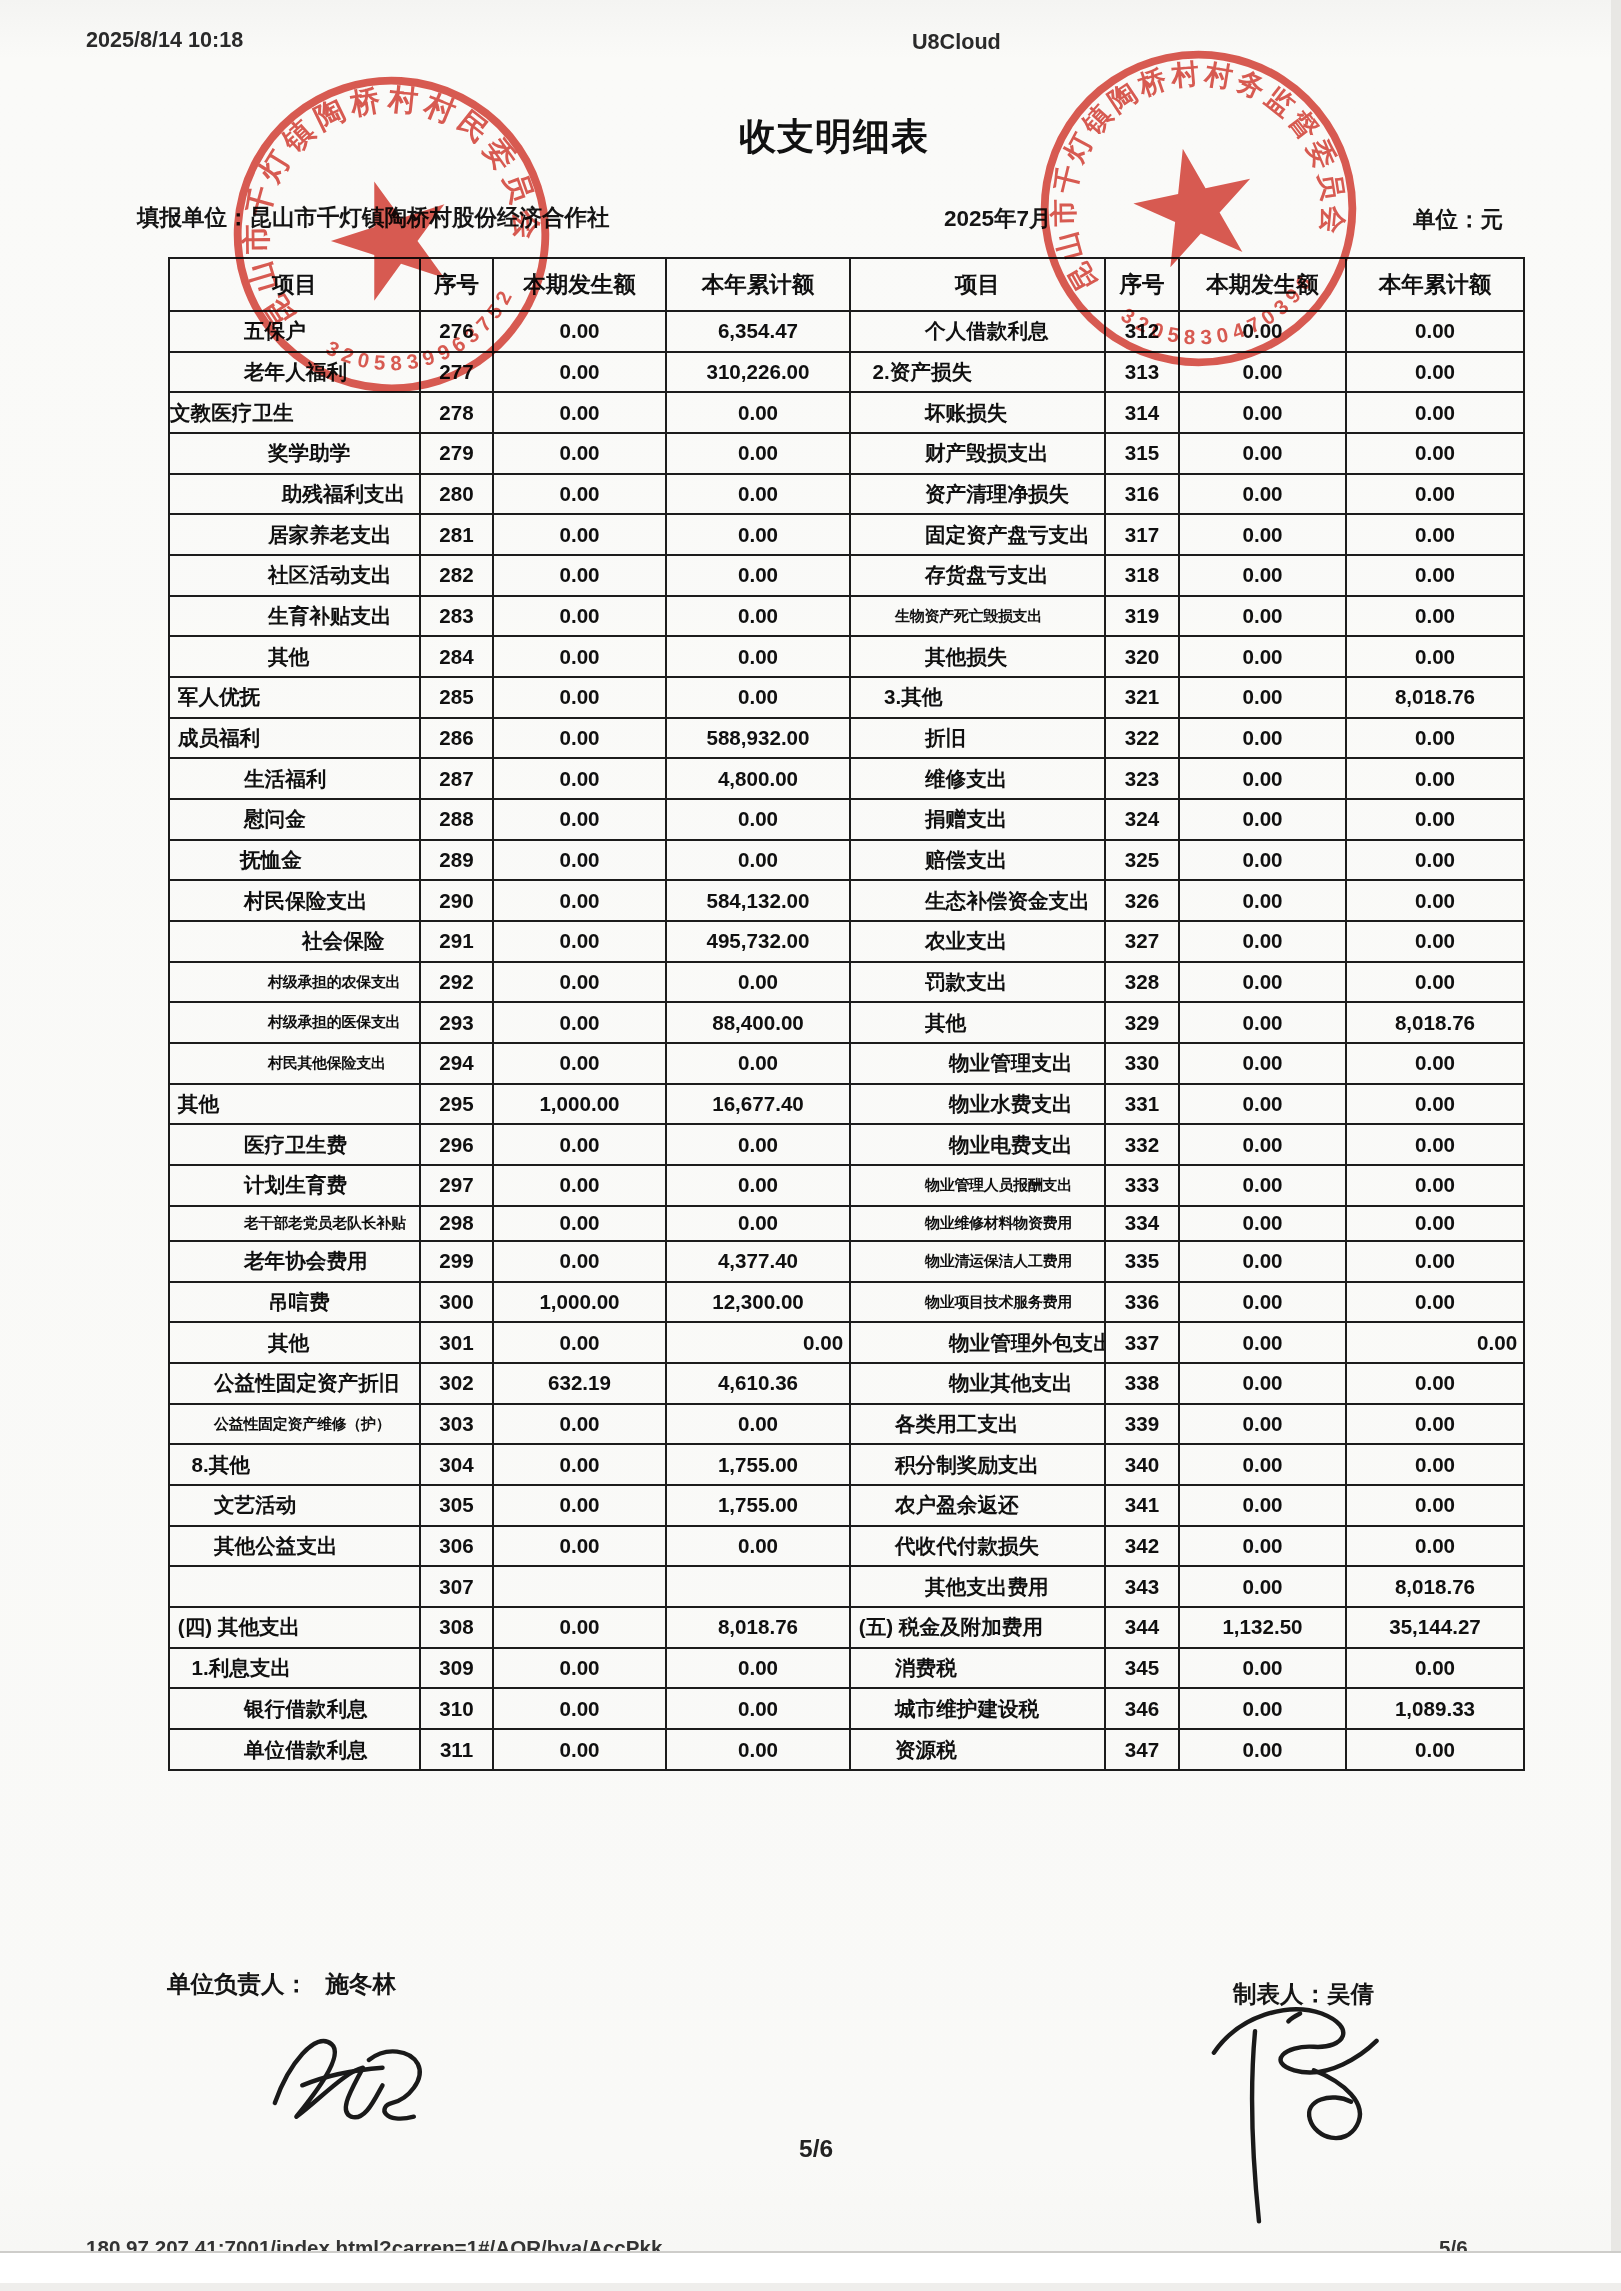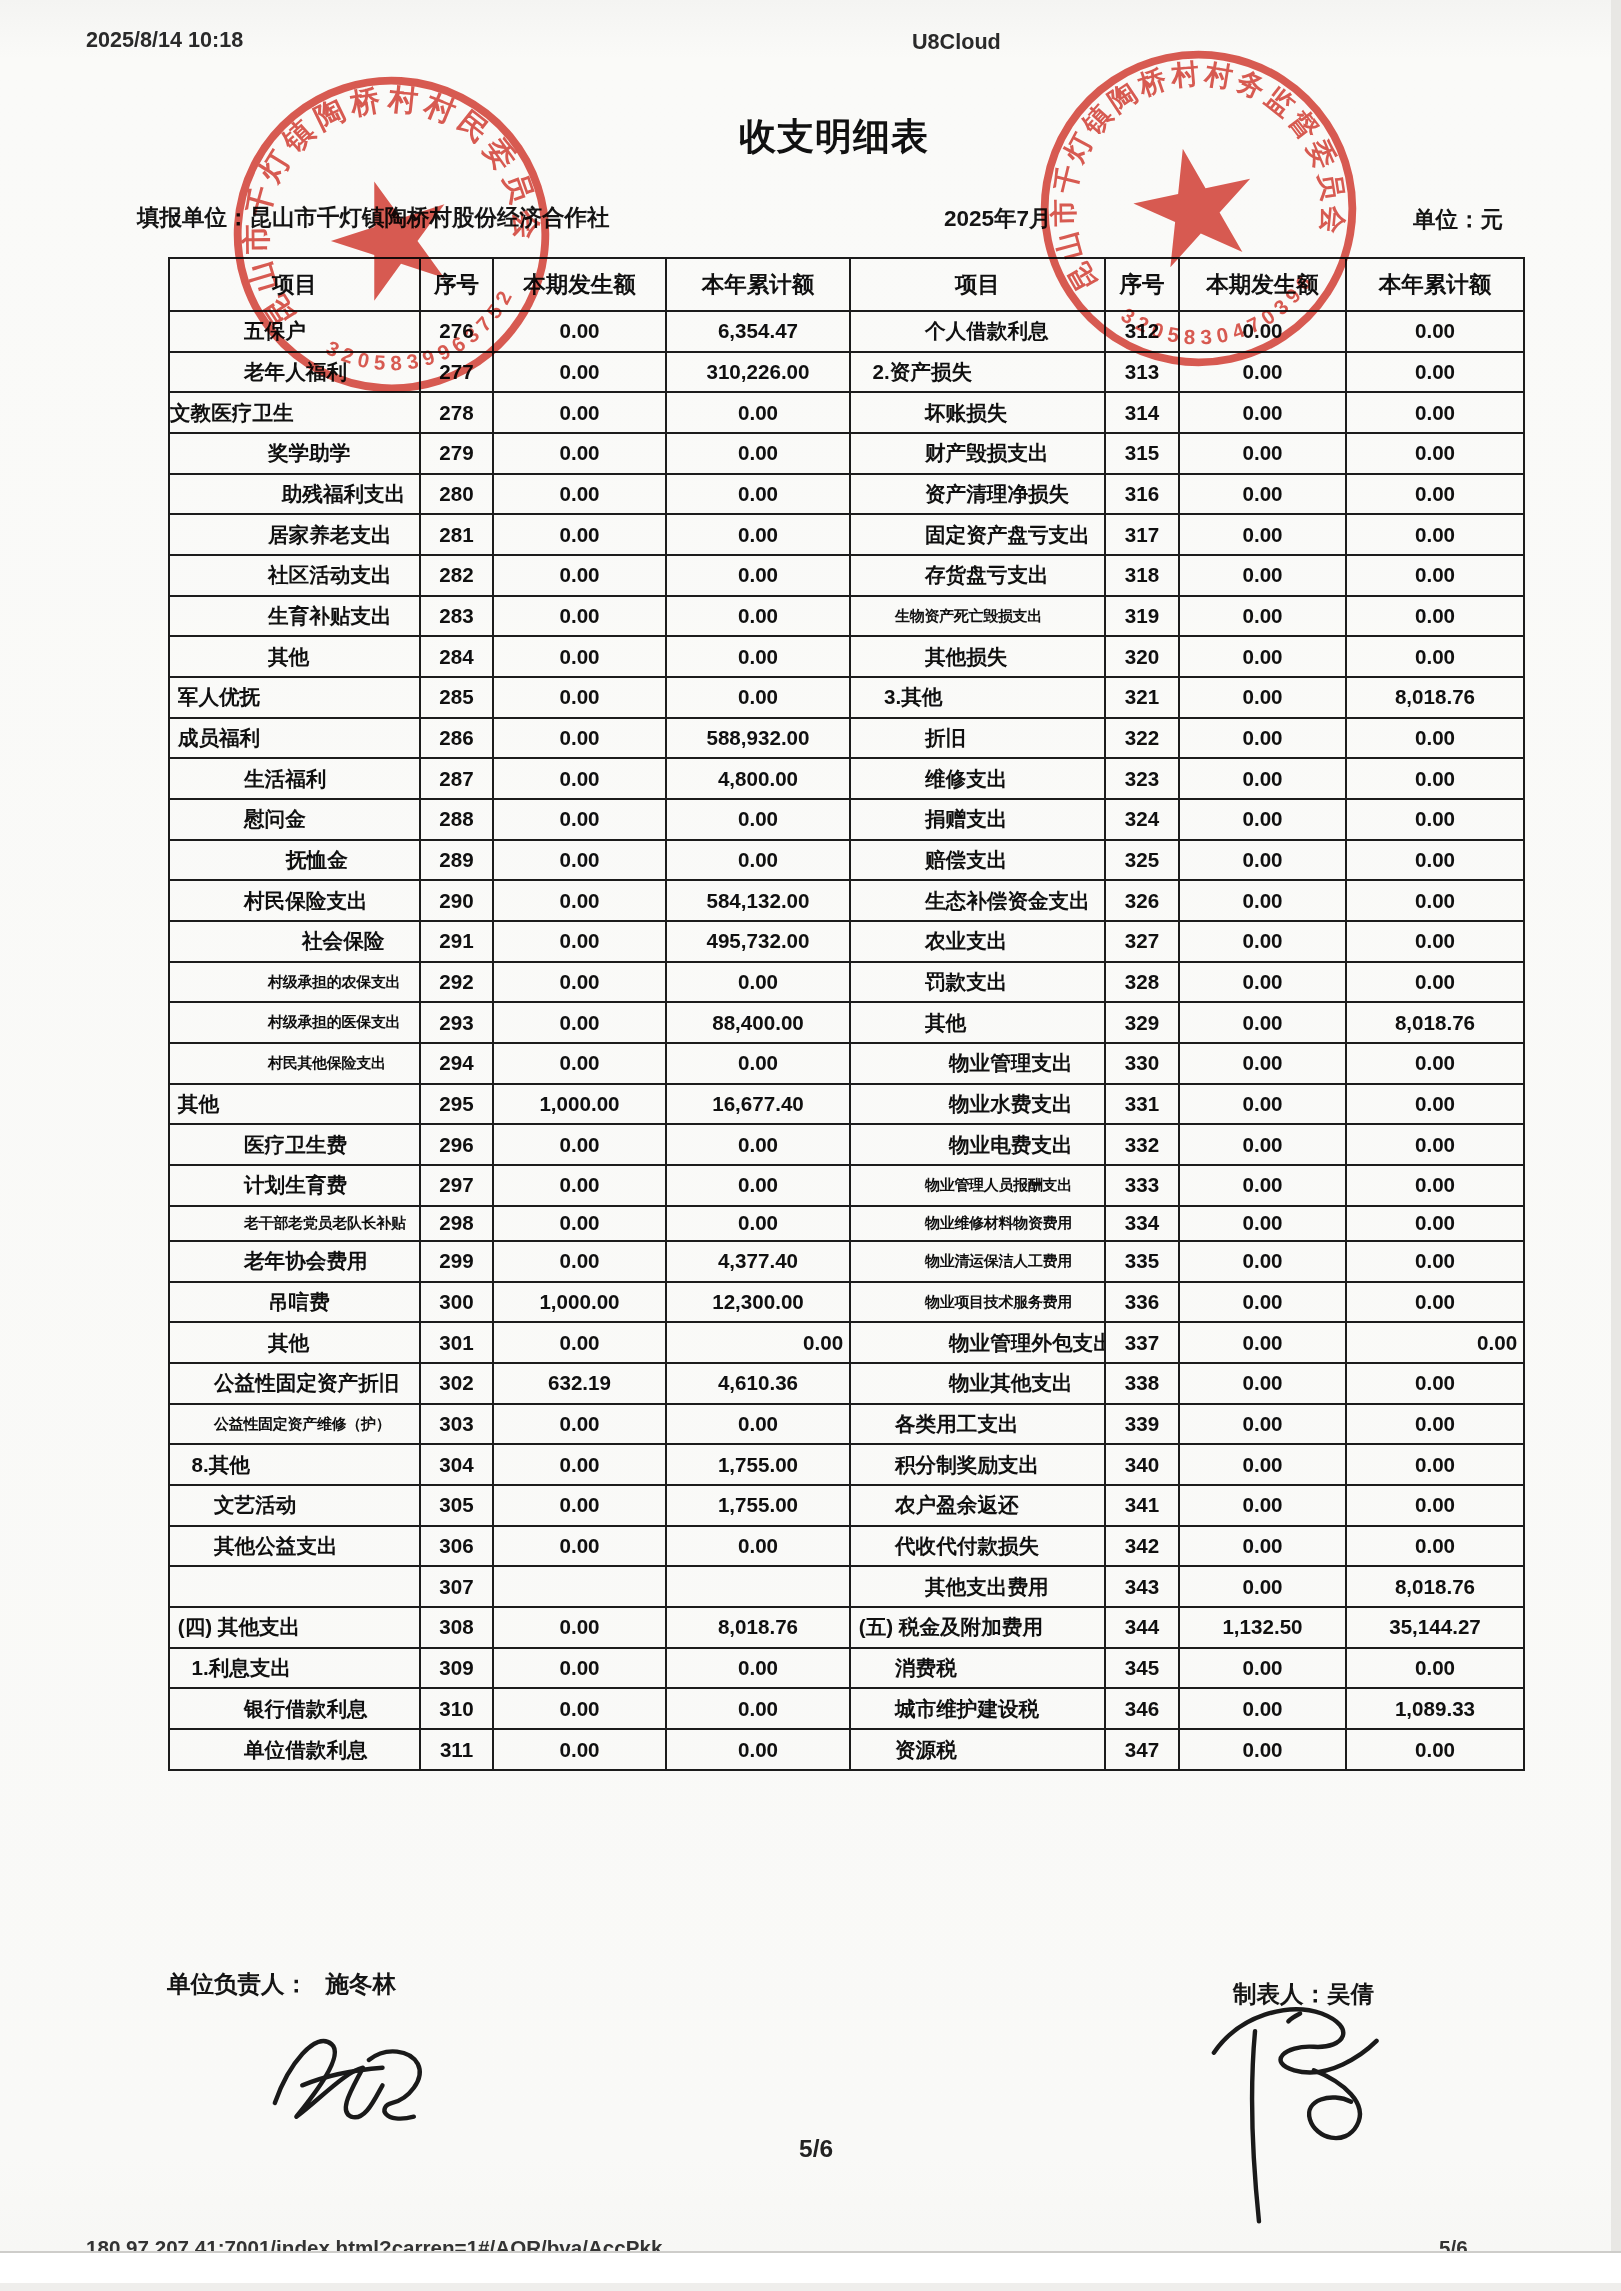--- a/index.html
+++ b/index.html
@@ -203,21 +203,21 @@
       <td class="item" style="padding-left: 74px;">慰问金</td>
       <td>288</td>
       <td>0.00</td>
       <td>0.00</td>
       <td class="item" style="padding-left: 74px;">捐赠支出</td>
       <td>324</td>
       <td>0.00</td>
       <td>0.00</td>
     </tr>
         <tr>
-      <td class="item" style="padding-left: 116px; border-radius: 18px;">抚恤金</td>
+      <td class="item" style="padding-left: 70px; border-radius: 18px;">抚恤金</td>
       <td>289</td>
       <td>0.00</td>
       <td>0.00</td>
       <td class="item" style="padding-left: 74px;">赔偿支出</td>
       <td>325</td>
       <td>0.00</td>
       <td>0.00</td>
     </tr>
         <tr>
       <td class="item" style="padding-left: 74px;">村民保险支出</td>

